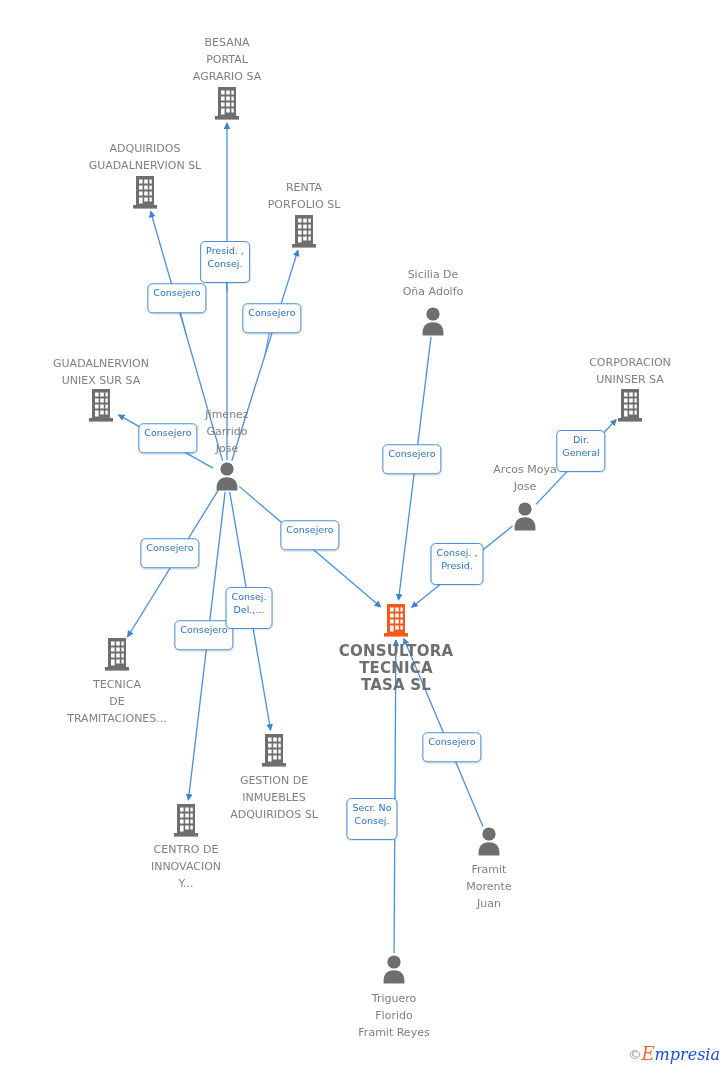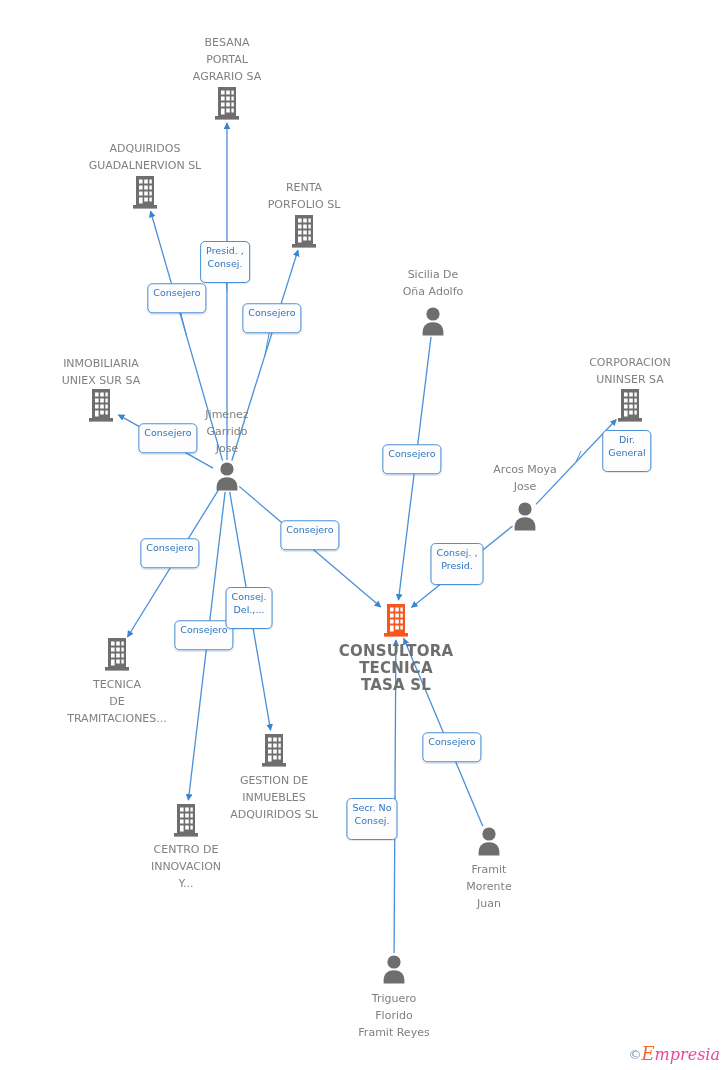--- a/index.html
+++ b/index.html
@@ -84,21 +84,21 @@
     font-size: 13px;
     font-family: "DejaVu Sans", sans-serif;
     vertical-align: 1px;
   }
   .watermark .brand-e {
     color: #ef6c2e;
     font-style: italic;
     font-size: 18px;
   }
   .watermark .brand-rest {
-    color: #ec4899;
+    color: #1d4ed8;
     font-style: italic;
     font-size: 16px;
   }
 </style>
 </head>
 <body>
 
 <div id="canvas">
 
   <svg id="edges" viewBox="0 0 728 1070" xmlns="http://www.w3.org/2000/svg">
@@ -225,21 +225,21 @@
               <rect x="14.2" y="11.5" width="3.6" height="4"></rect>
               <rect x="19.4" y="11.5" width="2.4" height="4"></rect>
               <rect x="9" y="17.5" width="3.6" height="4"></rect>
               <rect x="14.2" y="17.5" width="3.6" height="4"></rect>
               <rect x="19.4" y="17.5" width="2.4" height="4"></rect>
               <rect x="9" y="23.5" width="3.6" height="6"></rect>
               <rect x="14.2" y="23.5" width="3.6" height="4"></rect>
               <rect x="19.4" y="23.5" width="2.4" height="4"></rect>
             </g>
           </svg></div>
-        <div class="node-label" style="top: -50px;">INMOBILIARIA
+        <div class="node-label" style="top: -50px;">GUADALNERVION
 UNIEX SUR SA</div>
       </div>
       <div class="node" style="left: 630px; top: 405px;">
         <div class="node-icon" style="top: -18px;"><svg viewBox="0 0 30 36" width="30" height="36" xmlns="http://www.w3.org/2000/svg">
             <g fill="#6e6e6e">
               <rect x="6" y="2" width="18" height="29"></rect>
               <rect x="3" y="31" width="24" height="3.6"></rect>
             </g>
             <g fill="#ffffff">
               <rect x="9" y="5.5" width="3.6" height="4"></rect>
@@ -420,21 +420,21 @@
       <div class="edge-label" style="left: 272px; top: 318px;">Consejero</div>
       <div class="edge-label" style="left: 168px; top: 438px;">Consejero</div>
       <div class="edge-label" style="left: 310px; top: 535px;">Consejero</div>
       <div class="edge-label" style="left: 170px; top: 553px;">Consejero</div>
       <div class="edge-label" style="left: 204px; top: 635px;">Consejero</div>
       <div class="edge-label" style="left: 249px; top: 608px;">Consej.
 Del.,...</div>
       <div class="edge-label" style="left: 412px; top: 459px;">Consejero</div>
       <div class="edge-label" style="left: 457px; top: 564px;">Consej. ,
 Presid.</div>
-      <div class="edge-label" style="left: 581px; top: 451px; margin-left: 46px;">Dir.
+      <div class="edge-label" style="left: 581px; top: 451px;">Dir.
 General</div>
       <div class="edge-label" style="left: 452px; top: 747px;">Consejero</div>
       <div class="edge-label" style="left: 372px; top: 819px;">Secr.  No
 Consej.</div>
     </div>
 
   <div class="watermark">
     <span class="copy">©</span><span class="brand-e">E</span><span class="brand-rest">mpresia</span>
   </div>
 

